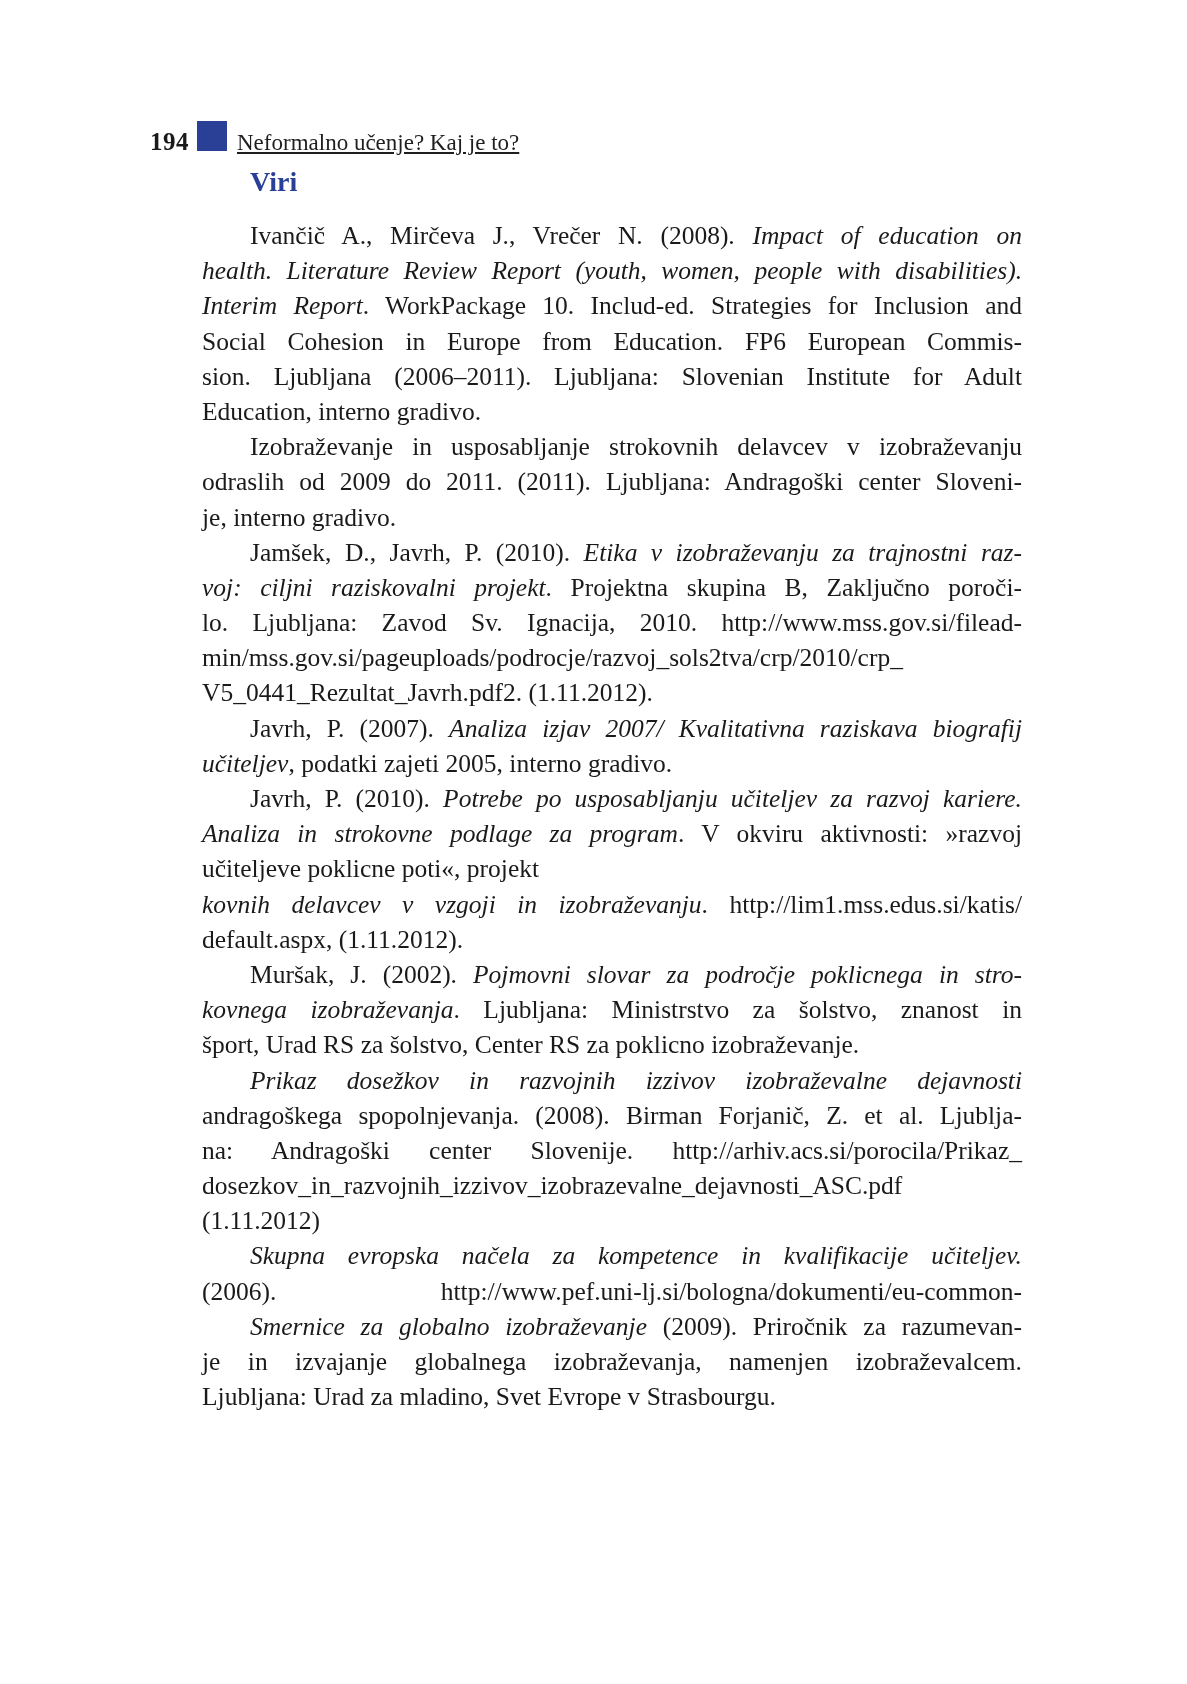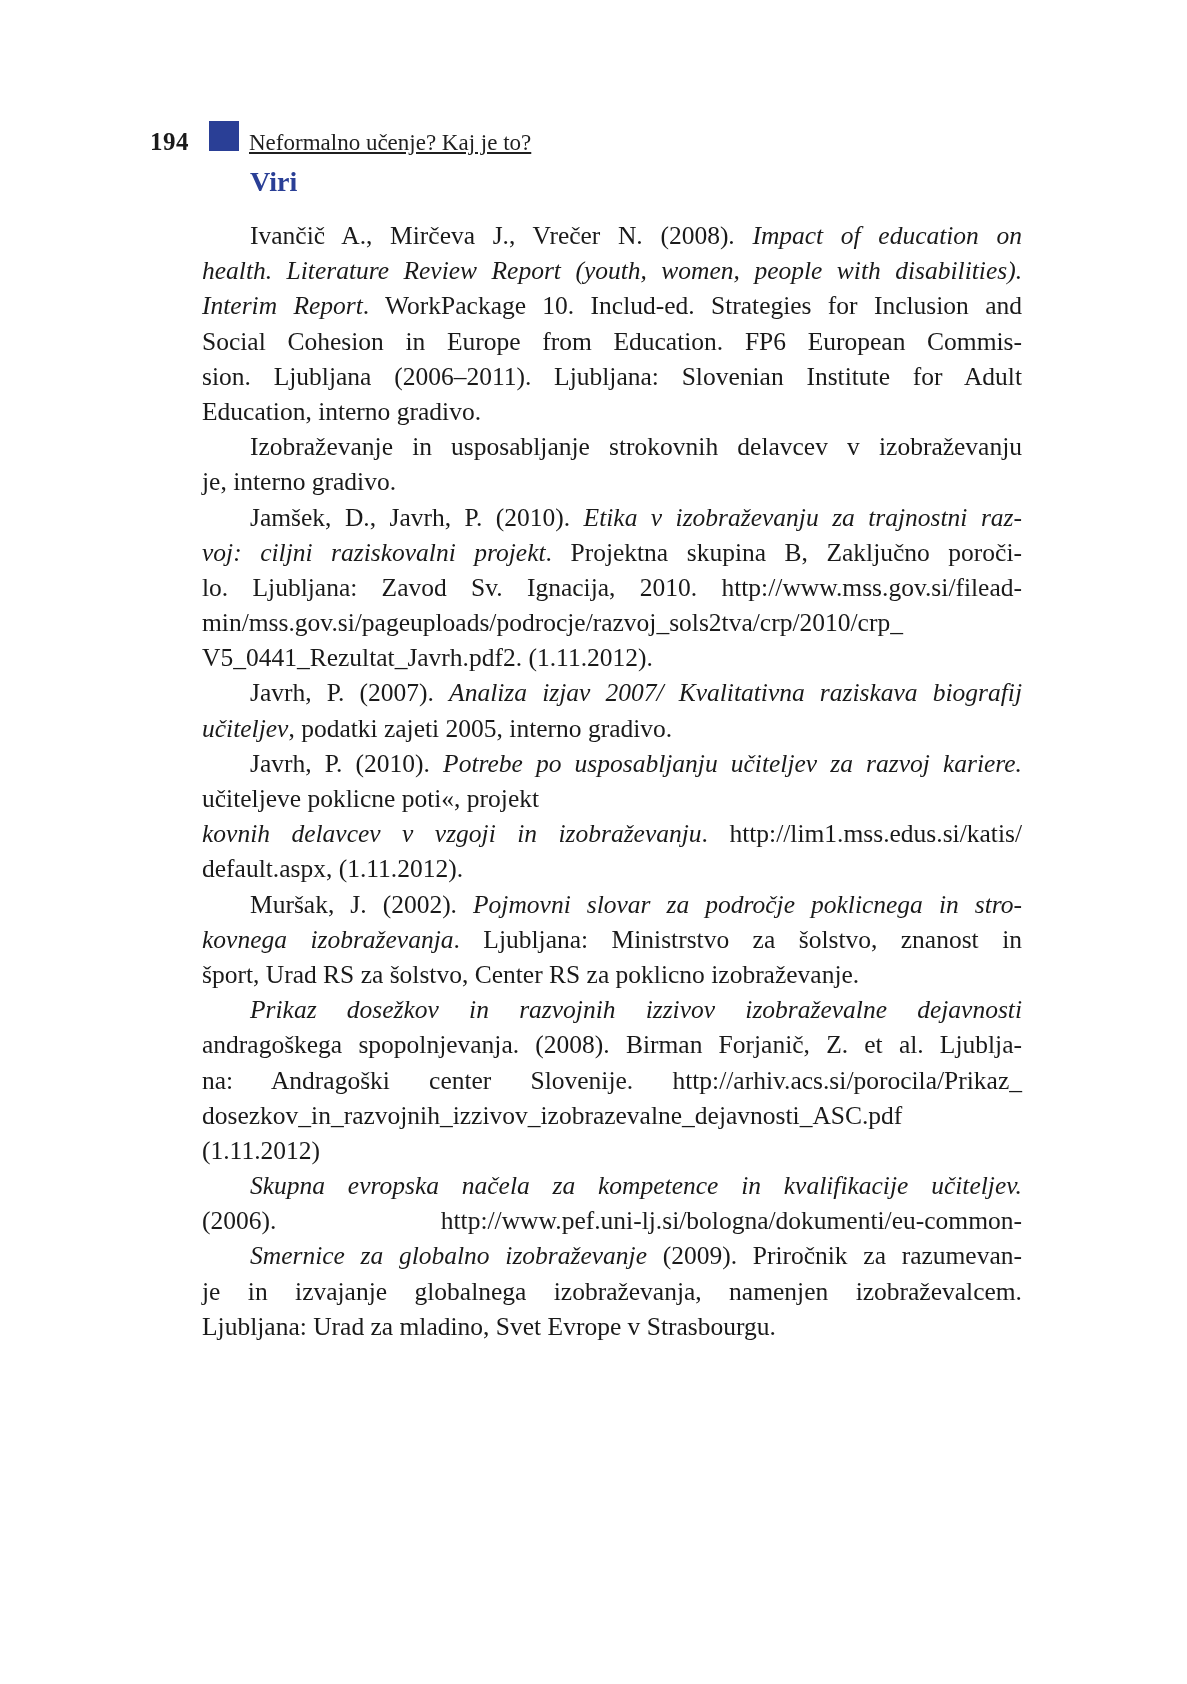--- a/index.html
+++ b/index.html
@@ -1,19 +1,19 @@
 <!DOCTYPE html>
 <html><head>
   <meta charset="utf-8">
   <style>
     html, body { margin: 0; padding: 0; background: #ffffff; }
     body { width: 1187px; height: 1684px; position: relative; overflow: hidden;
       font-family: "Liberation Serif", "DejaVu Serif", serif; color: #1a1a1a; }
     .header { position: absolute; top: 120px; left: 150px; height: 34px; display: flex; align-items: flex-end; }
-    .page-num { font-size: 25px; font-weight: bold; line-height: 1; margin-right: 20px; letter-spacing: 0.5px; }
+    .page-num { font-size: 25px; font-weight: bold; line-height: 1; margin-right: 8px; letter-spacing: 0.5px; }
     .square { width: 30px; height: 30px; background: #2a3f96; margin-right: 10px; margin-bottom: 3px; }
     .running-title { font-size: 23px; line-height: 1; color: #1f1f1f; text-decoration: underline; }
     .heading { position: absolute; top: 168px; left: 250px; font-size: 28px; font-weight: bold; color: #2a3f96; line-height: 1; }
     .content { position: absolute; top: 218px; left: 202px; width: 820px; }
     .line { font-size: 25.5px; line-height: 35.2px; height: 35.2px; white-space: nowrap;
       text-align: justify; text-align-last: justify; overflow: visible; }
     .line.last { text-align: center; text-align-last: left; }
     .line.indent { padding-left: 48px; }
     .it { font-style: italic; }
   </style>
@@ -32,35 +32,37 @@
     <div>
       <div class="line indent"><span>Ivančič A., Mirčeva J., Vrečer N. (2008). </span><span class="it">Impact of education on</span></div>
       <div class="line"><span class="it">health. Literature Review Report (youth, women, people with disabilities).</span></div>
       <div class="line"><span class="it">Interim Report</span><span>. WorkPackage 10. Includ-ed. Strategies for Inclusion and</span></div>
       <div class="line"><span>Social Cohesion in Europe from Education. FP6 European Commis-</span></div>
       <div class="line"><span>sion. Ljubljana (2006–2011). Ljubljana: Slovenian Institute for Adult</span></div>
       <div class="line last"><span>Education, interno gradivo.</span></div>
     </div>
     <div>
       <div class="line indent"><span>Izobraževanje in usposabljanje strokovnih delavcev v izobraževanju</span></div>
+      <div class="line"><span>odraslih od 2009 do 2011. (2011). Ljubljana: Andragoški center Sloveni-</span></div>
       <div class="line last"><span>je, interno gradivo.</span></div>
     </div>
     <div>
       <div class="line indent"><span>Jamšek, D., Javrh, P. (2010). </span><span class="it">Etika v izobraževanju za trajnostni raz-</span></div>
       <div class="line"><span class="it">voj: ciljni raziskovalni projekt</span><span>. Projektna skupina B, Zaključno poroči-</span></div>
       <div class="line"><span>lo. Ljubljana: Zavod Sv. Ignacija, 2010. http://www.mss.gov.si/filead-</span></div>
       <div class="line"><span>min/mss.gov.si/pageuploads/podrocje/razvoj_sols2tva/crp/2010/crp_</span></div>
       <div class="line last"><span>V5_0441_Rezultat_Javrh.pdf2. (1.11.2012).</span></div>
     </div>
     <div>
       <div class="line indent"><span>Javrh, P. (2007). </span><span class="it">Analiza izjav 2007/ Kvalitativna raziskava biografij</span></div>
       <div class="line last"><span class="it">učiteljev</span><span>, podatki zajeti 2005, interno gradivo.</span></div>
     </div>
     <div>
       <div class="line indent"><span>Javrh, P. (2010). </span><span class="it">Potrebe po usposabljanju učiteljev za razvoj kariere.</span></div>
+      <div class="line"><span class="it">Analiza in strokovne podlage za program</span><span>. V okviru aktivnosti: »razvoj</span></div>
       <div class="line last"><span>učiteljeve poklicne poti«, projekt</span></div>
     </div>
     <div>
       <div class="line"><span class="it">kovnih delavcev v vzgoji in izobraževanju</span><span>. http://lim1.mss.edus.si/katis/</span></div>
       <div class="line last"><span>default.aspx, (1.11.2012).</span></div>
     </div>
     <div>
       <div class="line indent"><span>Muršak, J. (2002). </span><span class="it">Pojmovni slovar za področje poklicnega in stro-</span></div>
       <div class="line"><span class="it">kovnega izobraževanja</span><span>. Ljubljana: Ministrstvo za šolstvo, znanost in</span></div>
       <div class="line last"><span>šport, Urad RS za šolstvo, Center RS za poklicno izobraževanje.</span></div>

